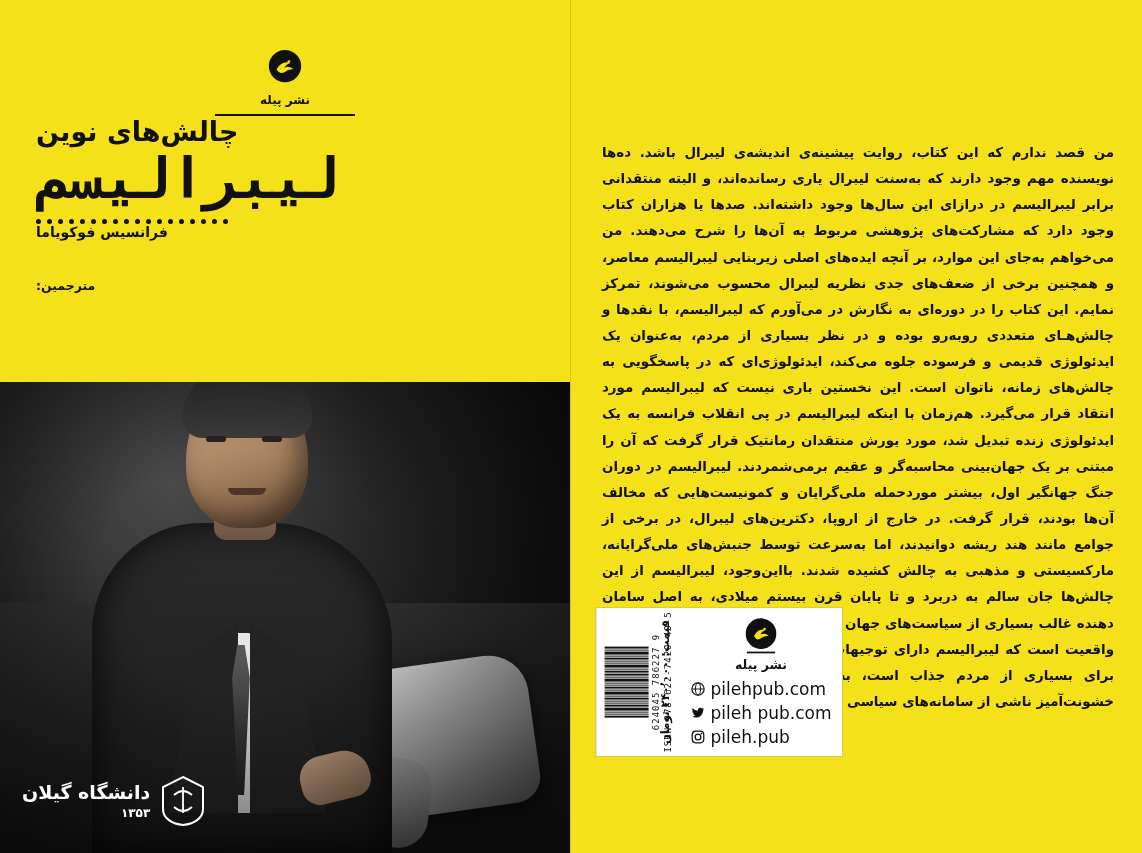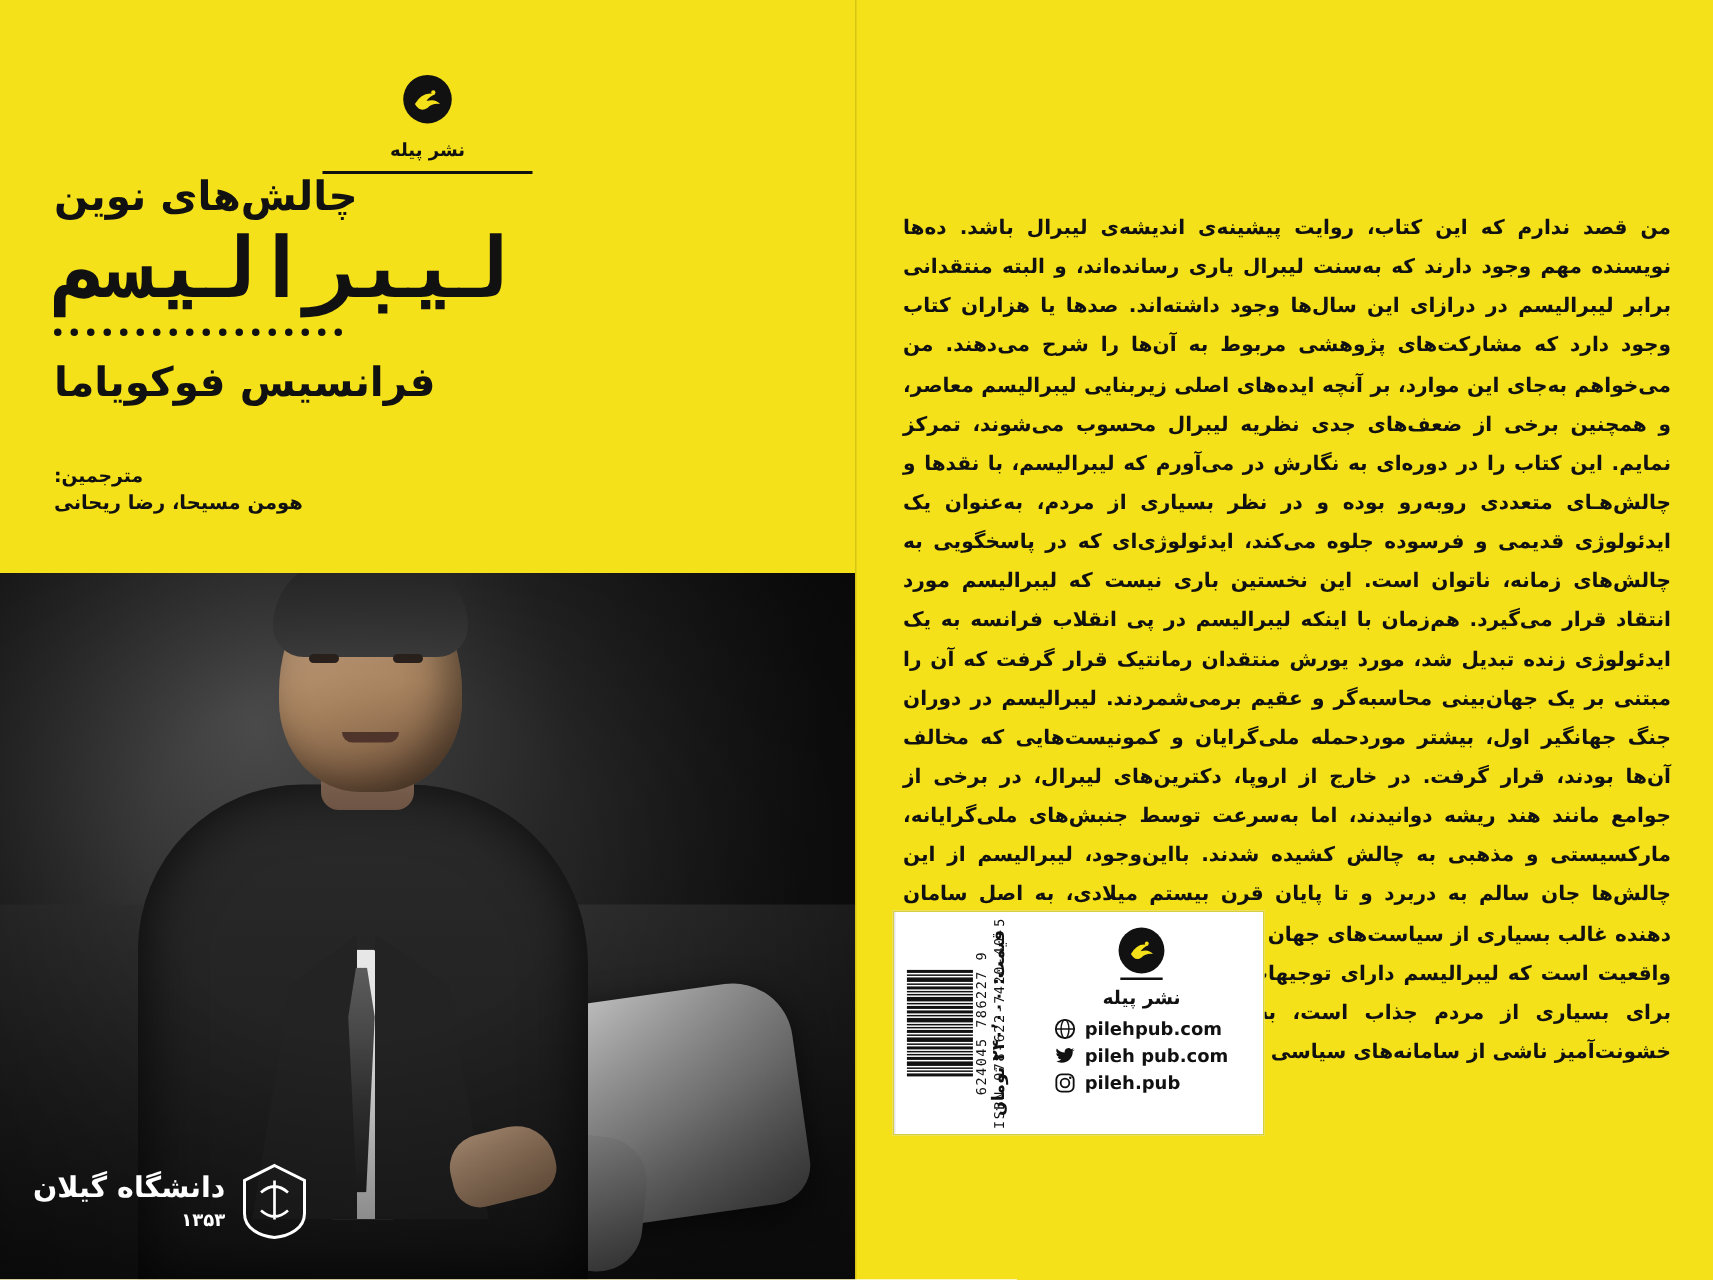--- a/index.html
+++ b/index.html
@@ -68,21 +68,21 @@
     margin-top: 2px;
   }
   .pub-links {
     margin-top: 7px;
     display: flex; flex-direction: column; gap: 4px;
     align-items: flex-start;
     direction: ltr;
   }
   .pub-link-row {
     display: flex; align-items: center; gap: 6px;
-    font-size: 12px; color: #111; font-weight: 700;
+    font-size: 17px; color: #111; font-weight: 400;
   }
   .soc { width: 14px; height: 14px; display: inline-block; }
 
   .barcode-col {
     width: 84px;
     border-left: 1px solid #e6e6e6;
     position: relative;
     display: flex;
     flex-direction: row;
     align-items: center;
@@ -149,22 +149,21 @@
   .title-big {
     font-size: 56px; font-weight: 800; color: #111;
     margin-top: 6px; letter-spacing: -1px; line-height: 1.1; font-family: Liberation Mono, monospace;
   }
   .dots {
     margin-top: 4px;
     display: flex; flex-direction: row-reverse; gap: 6px;
   }
   .dots i { width: 5px; height: 5px; background: #111; border-radius: 50%; display: block; }
   .author {
-    margin-top: 16px;
-    font-size: 27px; font-weight: 700; color: #111;
+    font-size: 14px; font-weight: 700; color: #111;
   }
   .trans-label {
     margin-top: 38px;
     font-size: 12.5px; font-weight: 700; color: #111;
   }
   .trans-line {
     font-size: 13px; font-weight: 700; color: #111; margin-top: 4px;
   }
 
   
@@ -403,21 +402,20 @@
           <i></i>
           <i></i>
           <i></i>
           <i></i>
           <i></i>
           <i></i>
           <i></i>
       </div>
       <div class="author">فرانسیس فوکویاما</div>
       <div class="trans-label">مترجمین:</div>
-      <div class="trans-line">هومن مسیحا، رضا ریحانی</div>
     </div>
 
     <div class="front-photo">
       <div class="ph-bg"></div>
       <div class="ph-sofa"></div>
       <div class="ph-cushion"></div>
       <div class="ph-cushion2"></div>
       <div class="ph-body"></div>
       <div class="ph-shirt"></div>
       <div class="ph-lapel-l"></div>

